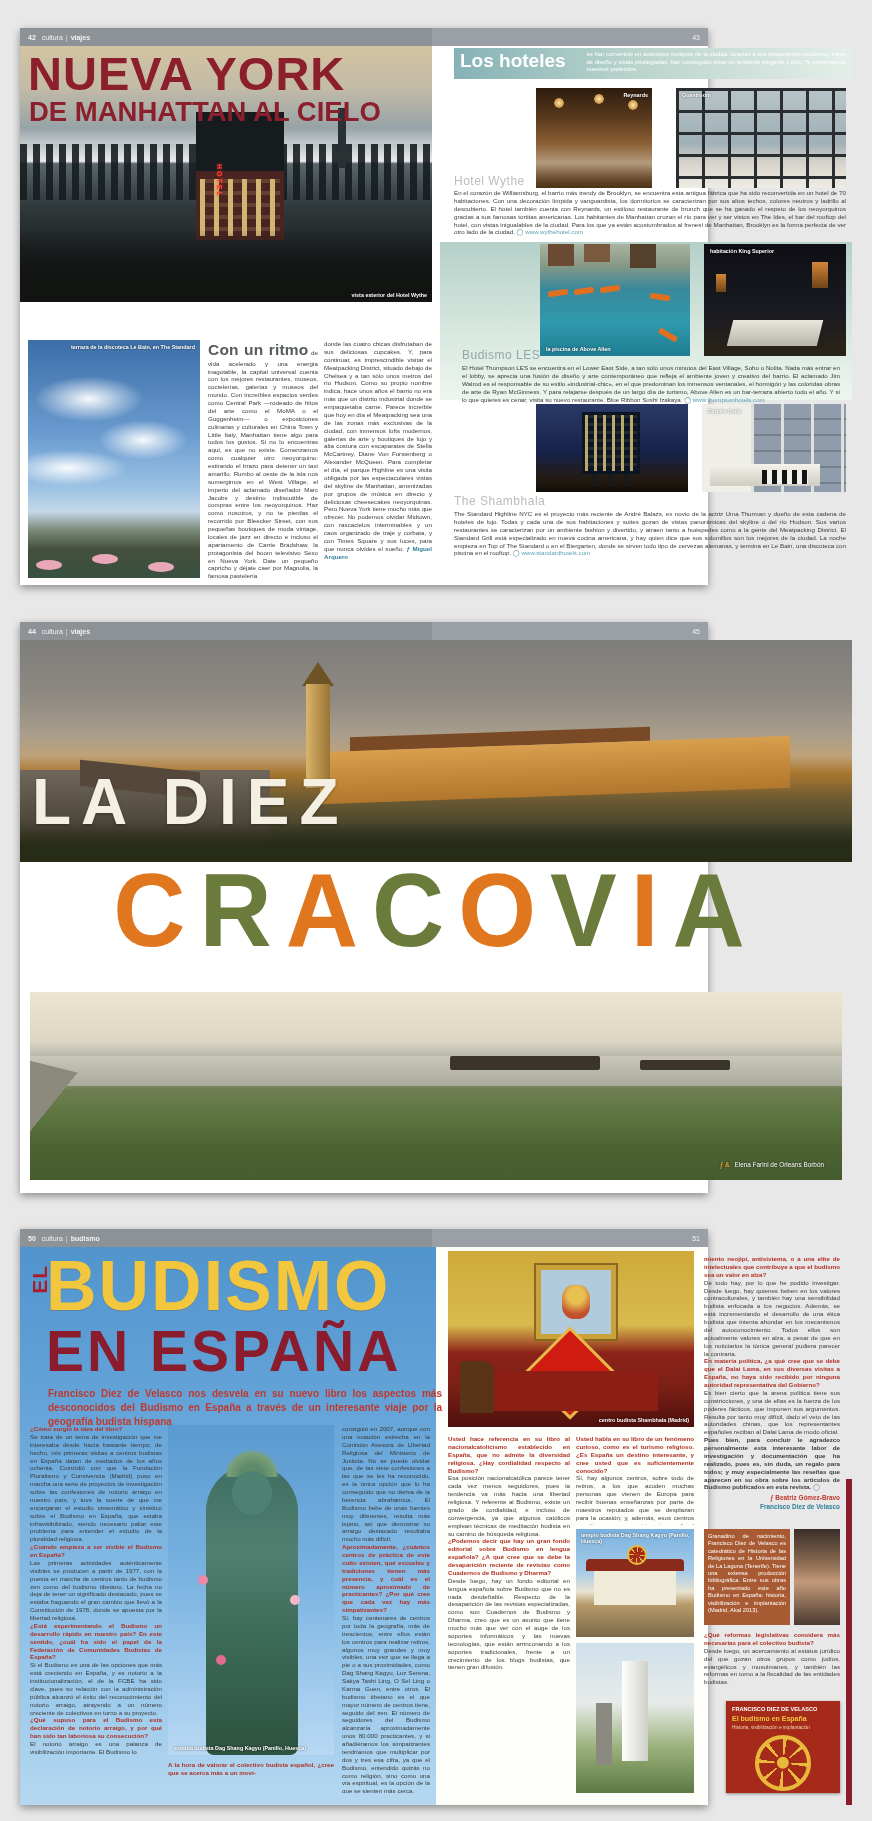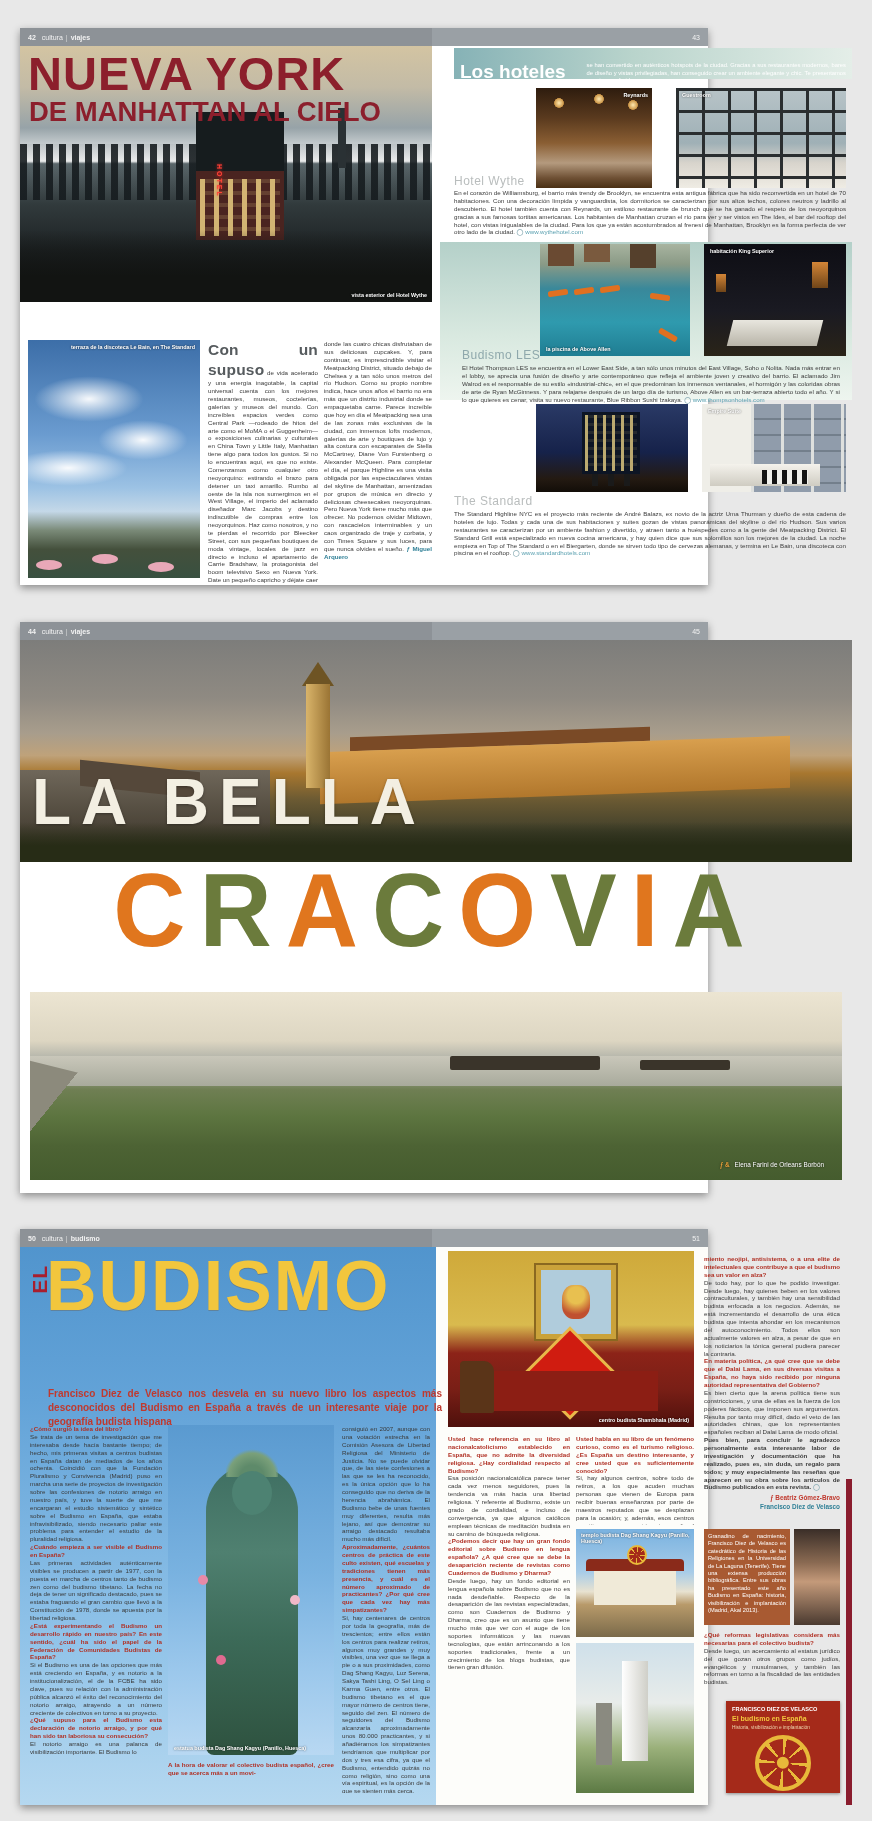--- a/index.html
+++ b/index.html
@@ -35,21 +35,21 @@
   .intro1{position:absolute;left:8px;top:280px;width:402px;font-size:8.2px;font-weight:bold;color:#2e7f96;line-height:1.32;text-align:justify;}
   .terr{position:absolute;left:8px;top:312px;width:172px;height:238px;overflow:hidden;
     background:linear-gradient(180deg,#3c6ea8 0%,#6b9cd0 40%,#9cc2e4 62%,#c4d8e8 72%,#7a8a78 80%,#44503c 88%,#385040 100%);}
   .cloud{position:absolute;border-radius:50%;background:radial-gradient(ellipse,rgba(255,255,255,.95),rgba(255,255,255,0) 70%);}
   .pinktable{position:absolute;width:26px;height:10px;border-radius:50%;background:#e8a8b8;}
   .col1{position:absolute;left:188px;top:312px;width:110px;height:244px;overflow:hidden;}
   .col2{position:absolute;left:304px;top:312px;width:108px;height:244px;overflow:hidden;}
   .lead{font-size:15.5px;font-weight:bold;color:#565b5e;letter-spacing:.2px;}
   .leadside{font-size:6.2px;color:#3a3a3a;}
   .byl{color:#2e7f96;font-weight:bold;}
-  .hotbar{position:absolute;left:434px;top:20px;width:398px;height:31px;background:linear-gradient(90deg,#86b2b6,#b9d4cc 45%,#e4eee8);display:flex;align-items:flex-start;padding:14px 6px;box-sizing:border-box;gap:17px;}
+  .hotbar{position:absolute;left:434px;top:20px;width:398px;height:31px;background:linear-gradient(90deg,#86b2b6,#b9d4cc 45%,#e4eee8);display:flex;align-items:flex-start;padding:3px 6px;box-sizing:border-box;gap:17px;}
   .hotbar .bt{font-size:19px;font-weight:bold;color:#fff;line-height:1;margin-right:4px;white-space:nowrap;}
   .hotbar .bi{font-size:5.8px;color:#fff;line-height:1.3;text-align:justify;}
   .hname{position:absolute;font-size:12px;font-weight:normal;color:#b9bdbd;letter-spacing:.5px;}
   .htext{position:absolute;width:392px;font-size:6.2px;line-height:1.27;text-align:justify;color:#3a3a3a;}
   .ph{position:absolute;overflow:hidden;}
   .ph-reyn{left:516px;top:60px;width:116px;height:100px;background:linear-gradient(180deg,#2e1c0e 0%,#5a3a1e 30%,#8a5e33 55%,#b49a7e 75%,#6e5034 90%,#4a3014 100%);}
   .lampdot{position:absolute;width:10px;height:10px;border-radius:50%;background:radial-gradient(circle,#ffe9b0,#c89040 70%,transparent 72%);}
   .ph-guest{left:656px;top:60px;width:170px;height:100px;background:
     repeating-linear-gradient(90deg,#2a2e30 0 3px,transparent 3px 26px),
     repeating-linear-gradient(180deg,#2a2e30 0 3px,transparent 3px 22px),
@@ -170,21 +170,21 @@
     <div class="cloud" style="left:6px;top:36px;width:110px;height:46px;"></div>
     <div class="cloud" style="left:70px;top:80px;width:90px;height:40px;"></div>
     <div class="cloud" style="left:-20px;top:110px;width:120px;height:36px;"></div>
     <div class="pinktable" style="left:8px;bottom:8px;"></div>
     <div class="pinktable" style="left:64px;bottom:14px;"></div>
     <div class="pinktable" style="left:120px;bottom:6px;"></div>
     <div class="pc" style="right:5px;top:4px;text-align:right;">terraza de la discoteca Le Bain, en The Standard</div>
   </div>
 
   <div class="col1 t">
-    <span class="lead">Con un supuso</span>
+    <span class="lead">Con un ritmo</span>
     <span class="leadside">de vida acelerado y una energía inagotable,</span>
     <span>la capital universal cuenta con los mejores restaurantes, museos, coctelerías, galerías y museos del mundo. Con increíbles espacios verdes como Central Park —rodeado de hitos del arte como el MoMA o el Guggenheim— o exposiciones culinarias y culturales en China Town y Little Italy, Manhattan tiene algo para todos los gustos. Si no lo encuentras aquí, es que no existe. Comenzamos como cualquier otro neoyorquino: estirando el brazo para detener un taxi amarillo. Rumbo al oeste de la isla nos sumergimos en el West Village, el imperio del aclamado diseñador Marc Jacobs y destino indiscutible de compras entre los neoyorquinos. Haz como nosotros, y no te pierdas el recorrido por Bleecker Street, con sus pequeñas boutiques de moda vintage, locales de jazz en directo e incluso el apartamento de Carrie Bradshaw, la protagonista del boom televisivo Sexo en Nueva York. Date un pequeño capricho y déjate caer por Magnolia, la famosa pastelería</span>
   </div>
   <div class="col2 t">
     <span>donde las cuatro chicas disfrutaban de sus deliciosas cupcakes. Y, para continuar, es imprescindible visitar el Meatpacking District, situado debajo de Chelsea y a tan sólo unos metros del río Hudson. Como su propio nombre indica, hace unos años el barrio no era más que un distrito industrial donde se empaquetaba carne. Parece increíble que hoy en día el Meatpacking sea una de las zonas más exclusivas de la ciudad, con inmensos lofts modernos, galerías de arte y boutiques de lujo y alta costura con escaparates de Stella McCartney, Diane Von Furstenberg o Alexander McQueen. Para completar el día, el parque Highline es una visita obligada por las espectaculares vistas del skyline de Manhattan, amenizadas por grupos de música en directo y deliciosas cheesecakes neoyorquinas. Pero Nueva York tiene mucho más que ofrecer. No podemos olvidar Midtown, con rascacielos interminables y un caos organizado de traje y corbata, y con Times Square y sus luces, para que nunca olvides el sueño. </span>
     <span class="byl">ƒ Miguel Arquero</span>
   </div>
 
   <div class="hotbar">
     <span class="bt">Los hoteles</span>
@@ -237,21 +237,21 @@
         <div class="win"></div>
       </div>
     <div class="stdlegs"></div>
   </div>
   <div class="ph ph-emp">
     <div class="empgrid"></div>
     <div class="empbed"></div>
     <div class="empstripe"></div>
     <div class="pc" style="left:6px;top:4px;color:#fff;">Empire Suite</div>
   </div>
-  <div class="hname" style="left:434px;top:466px;">The Standard</div>
+  <div class="hname" style="left:434px;top:466px;">The Shambhala</div>
   <div class="htext" style="left:434px;top:482px;">
     <span>The Standard Highline NYC es el proyecto más reciente de André Balazs, ex novio de la actriz Uma Thurman y dueño de esta cadena de hoteles de lujo. Todas y cada una de sus habitaciones y suites gozan de vistas panorámicas del skyline o del río Hudson. Sus varios restaurantes se caracterizan por un ambiente fashion y divertido, y atraen tanto a huéspedes como a la gente del Meatpacking District. El Standard Grill está especializado en nueva cocina americana, y hay quien dice que sus solomillos son los mejores de la ciudad. La noche empieza en Top of The Standard o en el Biergarten, donde se sirven todo tipo de cervezas alemanas, y termina en Le Bain, una discoteca con piscina en el rooftop. </span>
     <span class="endmark">◯ </span>
     <span class="urlteal">www.standardhotels.com</span>
   </div>
 </div>
 
 <div class="spread" id="sp2">
   <div class="hdrbar">
     <div class="hl">
@@ -268,21 +268,21 @@
   <div class="hero2">
     <div class="wawelroof"></div>
     <div class="wawelwall"></div>
     <div class="towercone"></div>
     <div class="waweltower"></div>
     <div class="lhouses"></div>
     <div class="lroof"></div>
     <div class="trees2"></div>
   </div>
 
-  <div class="labella">LA BELLA</div>
+  <div class="labella">LA DIEZ</div>
   <div class="cracovia"><span class="lt0">C</span><span class="lt1">R</span><span class="lt0">A</span><span class="lt1">C</span><span class="lt0">O</span><span class="lt1">V</span><span class="lt0">I</span><span class="lt1">A</span></div>
 
   <div class="pano">
     <div class="river"></div>
     <div class="boat" style="left:420px;top:34%;width:150px;height:14px;"></div>
     <div class="boat" style="left:610px;top:36%;width:90px;height:10px;"></div>
     <div class="road"></div>
     <div class="credit2">
       <span class="ci">ƒ &amp;</span>
       <span>Elena Farini de Orleans Borbón</span>
@@ -301,20 +301,21 @@
       <span class="hsep">|</span>
       <span class="htopic">budismo</span>
     </div>
     <div class="hr">
         <span>51</span>
       </div>
   </div>
 
   <div class="el3">EL</div>
   <div class="bud3">BUDISMO</div>
+  <div class="esp3">EN ESPAÑA</div>
   <div class="sub3">Francisco Diez de Velasco nos desvela en su nuevo libro los aspectos más desconocidos del Budismo en España a través de un interesante viaje por la geografía budista hispana</div>
 
   <div class="c1-3 t">
     <span class="qred">¿Cómo surgió la idea del libro?</span><br>
     <span>Se trata de un tema de investigación que me interesaba desde hacía bastante tiempo; de hecho, mis primeras visitas a centros budistas en España datan de mediados de los años ochenta. Coincidió con que la Fundación Pluralismo y Convivencia (Madrid) puso en marcha una serie de proyectos de investigación sobre las confesiones de notorio arraigo en nuestro país, y tuve la suerte de que me encargaran el estudio sistemático y sintético sobre el Budismo en España, que estaba infravisibilizado, siendo necesario paliar este problema para entender el estudio de la pluralidad religiosa.</span><br>
     <span class="qred">¿Cuándo empieza a ser visible el Budismo en España?</span><br>
     <span>Las primeras actividades auténticamente visibles se producen a partir de 1977, con la puesta en marcha de centros tanto de budismo zen como del budismo tibetano. La fecha no deja de tener un significado destacado, pues se estaba fraguando el gran cambio que llevó a la Constitución de 1978, donde se apuesta por la libertad religiosa.</span><br>
     <span class="qred">¿Está experimentando el Budismo un desarrollo rápido en nuestro país? En este sentido, ¿cuál ha sido el papel de la Federación de Comunidades Budistas de España?</span><br>
     <span>Si el Budismo es una de las opciones que más está creciendo en España, y es notorio a la institucionalización, el de la FCBE ha sido clave, pues su relación con la administración pública alcanzó el éxito del reconocimiento del notorio arraigo, atrayendo a un número creciente de colectivos en torno a su proyecto.</span><br>
     <span class="qred">¿Qué supuso para el Budismo esta declaración de notorio arraigo, y por qué han sido tan laboriosa su consecución?</span><br>

